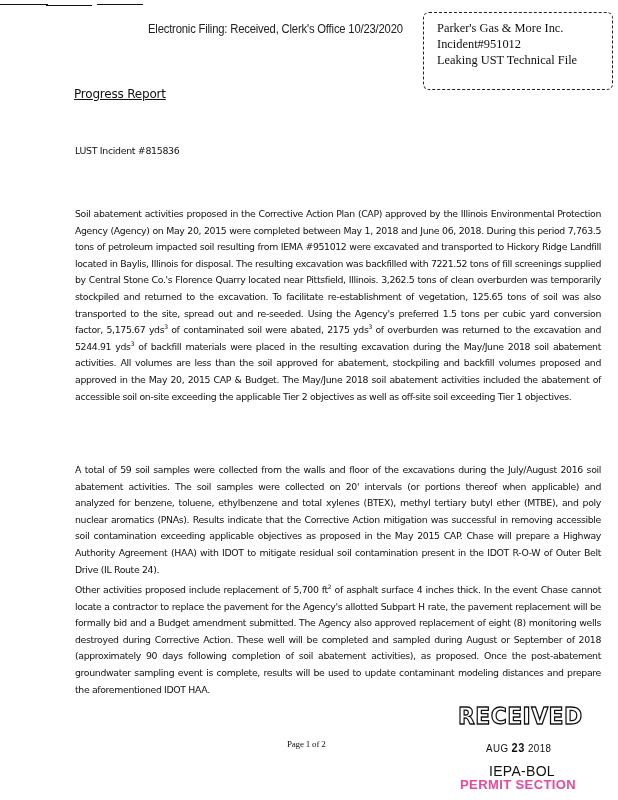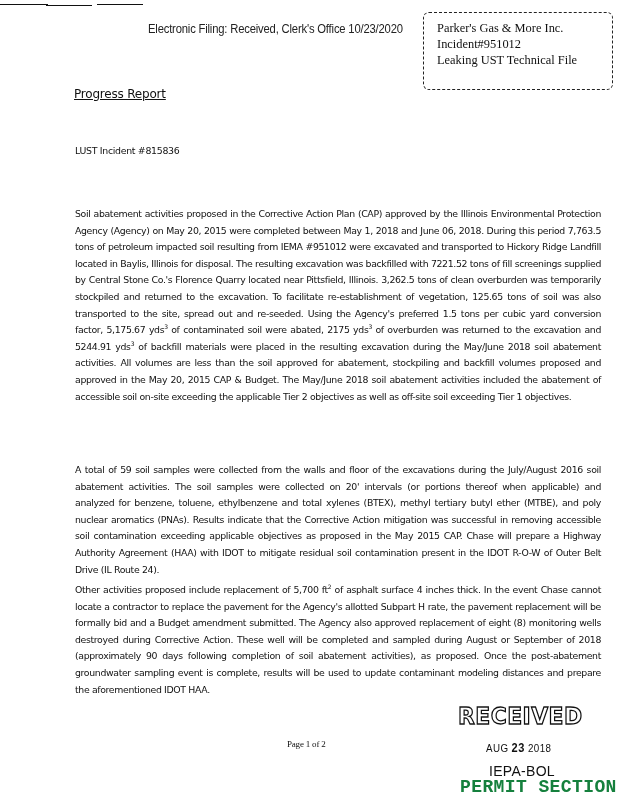--- a/index.html
+++ b/index.html
@@ -13,21 +13,21 @@
   .addr { left: 75px; top: 143px; font-family: "DejaVu Sans", sans-serif; font-size: 9.4px; line-height: 16.5px; color: #111; letter-spacing: -0.3px; }
   .para { left: 75px; width: 526px; font-family: "DejaVu Sans", sans-serif; font-size: 9.35px; line-height: 16.6px; text-align: justify; color: #111; letter-spacing: -0.35px; }
   .p1 { top: 206px; }
   .p2 { top: 414px; margin-top: 48px; }
   .p3 { top: 582px; }
   .footer { left: 287px; top: 739px; font-family: Liberation Serif, serif; font-size: 9px; color: #111; letter-spacing: -0.2px; }
   .received { left: 458px; top: 703px; font-family: "DejaVu Sans", sans-serif; font-weight: bold; font-size: 23px; letter-spacing: 0.5px; color: #fff; -webkit-text-stroke: 1.3px #111; transform: scaleX(0.95); transform-origin: left; }
   .rec-date { left: 486px; top: 740px; font-family: "Liberation Sans", sans-serif; font-size: 11.5px; color: #111; letter-spacing: 0.5px; transform: scaleX(0.85); transform-origin: left; }
   .rec-date b { font-size: 13px; }
   .rec-dept { left: 489px; top: 763px; font-family: "Liberation Sans", sans-serif; font-size: 14px; color: #111; letter-spacing: 0.3px; }
-  .rec-sect { left: 460px; top: 777px; font-family: Liberation Mono, monospace; font-weight: bold; font-size: 18px; color: #15803d; letter-spacing: 0.4px; }
+  .rec-sect { left: 460px; top: 777px; font-family: Liberation Sans, sans-serif; font-weight: bold; font-size: 13px; color: #ec4899; letter-spacing: 0.4px; }
   sup { font-size: 6px; line-height: 0; vertical-align: 4px; }
 </style>
 </head>
 <body>
 
 <div class="topline" style="left:0;top:4px;width:48px;"></div>
 <div class="topline" style="left:46px;top:5px;width:46px;"></div>
 <div class="topline" style="left:97px;top:4px;width:46px;"></div>
 
 <div class="abs efiling">Electronic Filing: Received, Clerk's Office 10/23/2020</div>

